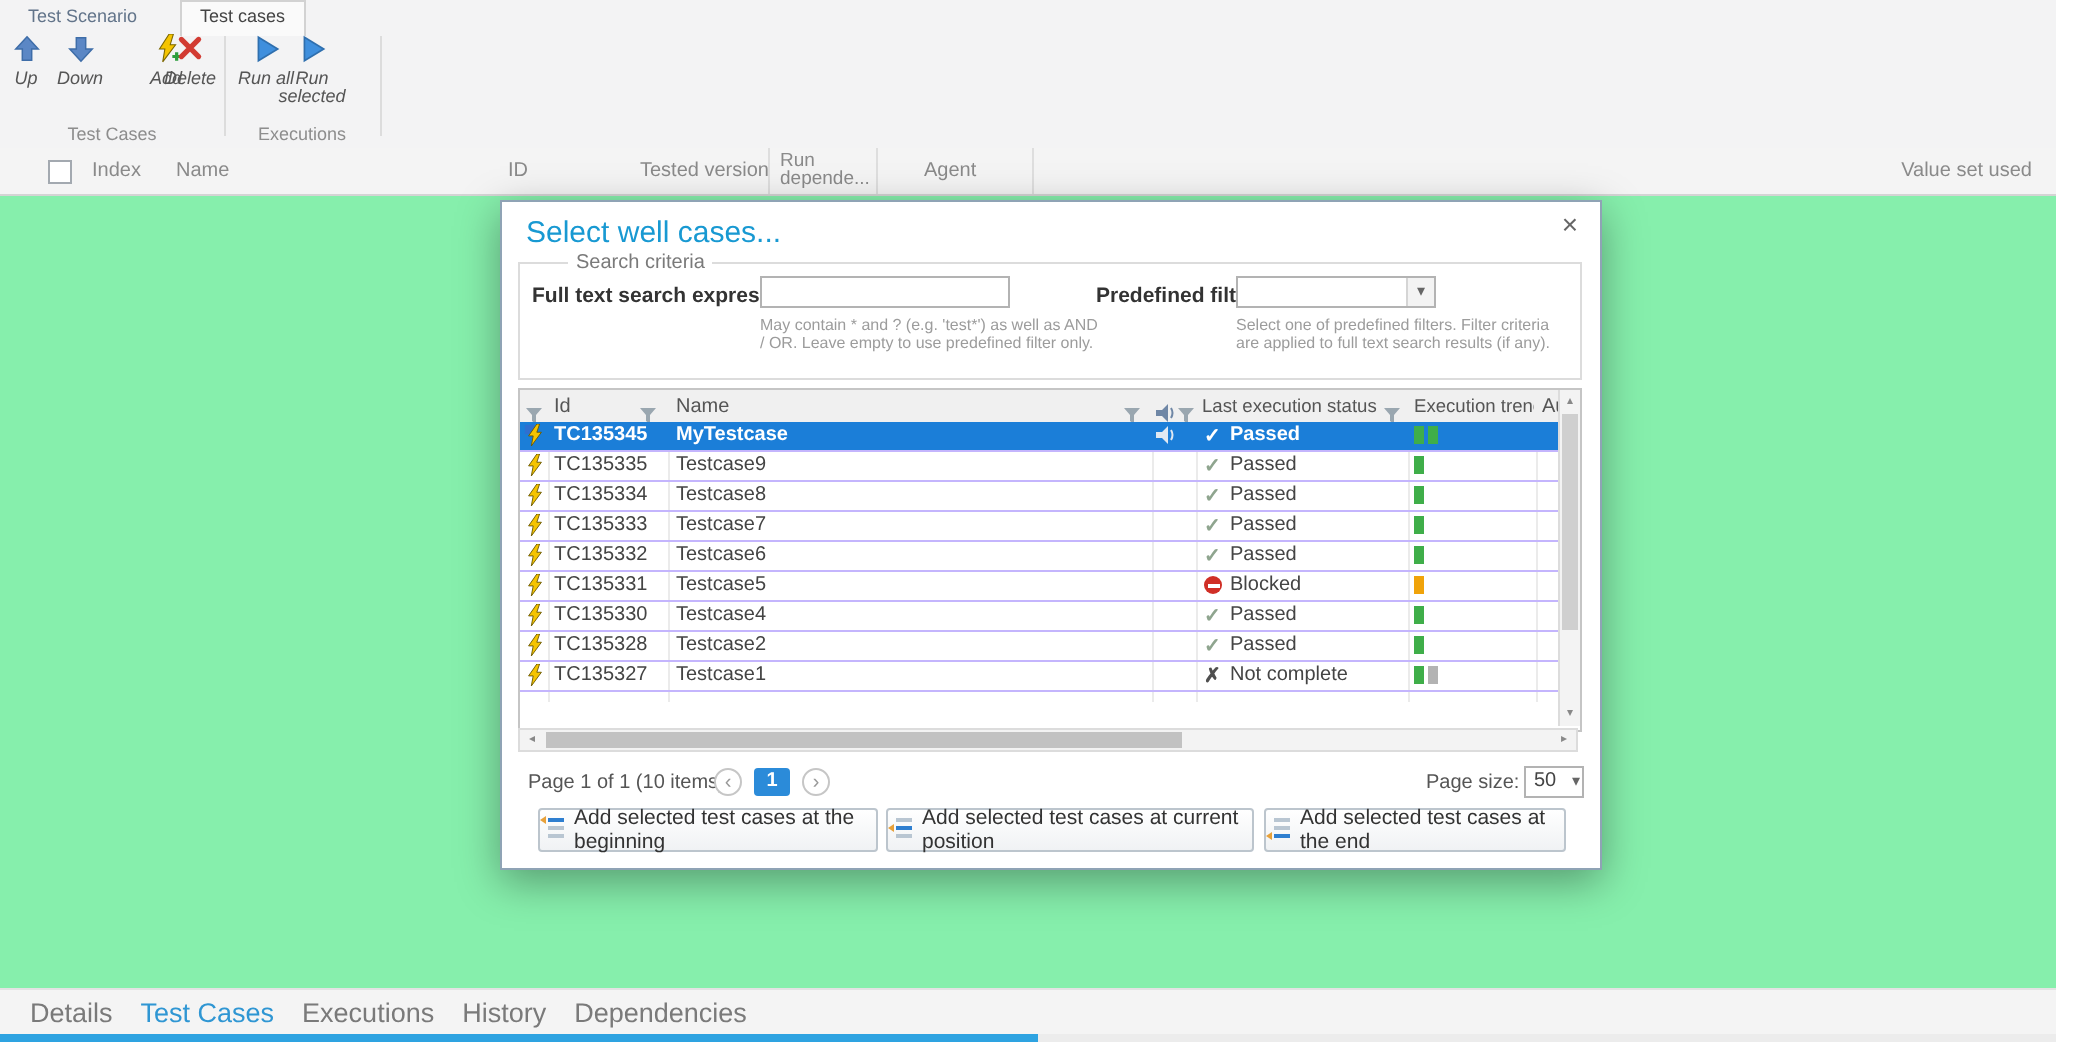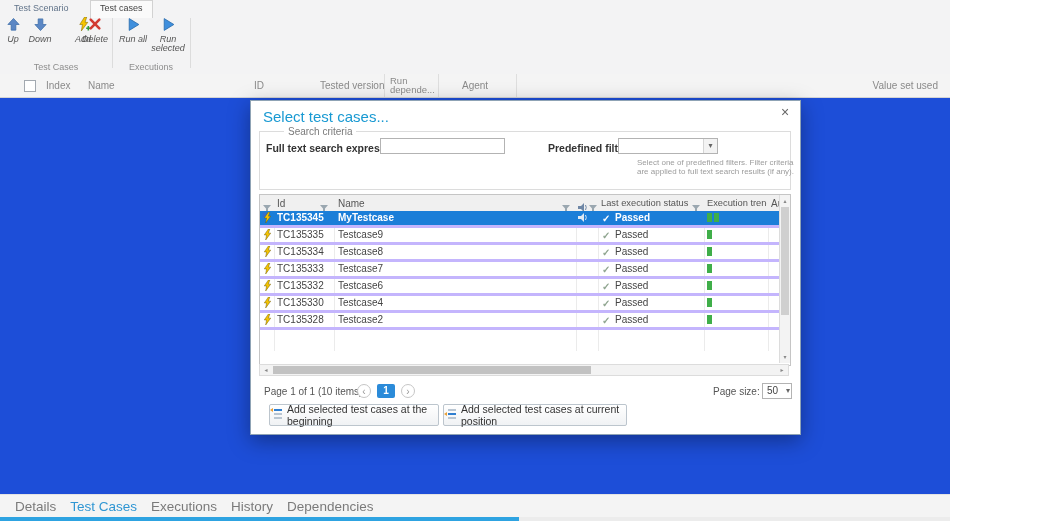--- a/index.html
+++ b/index.html
@@ -1,16 +1,16 @@
 <!DOCTYPE html>
 <html><head>
 <meta charset="utf-8">
 <style>
   html,body{margin:0;padding:0;background:#fff;}
-  .screen{position:relative;width:950px;height:521px;background:#1d4ed8;overflow:hidden;
+  .screen{position:relative;width:1028px;height:521px;background:#86efac;overflow:hidden;
           font-family:"Liberation Sans",sans-serif;color:#444;}
 
   
   .ribbon{position:absolute;left:0;top:0;right:0;height:74px;background:#f3f3f4;border-bottom:1px solid #d9d9d9;}
   .rtab-plain{position:absolute;left:14px;top:3px;font-size:9px;color:#62748a;}
   .rtab-active{position:absolute;left:90px;top:0;height:13px;padding:2px 9px;font-size:9px;color:#444;
                background:#fafafa;border:1px solid #d2d2d2;border-bottom:none;}
   .rb-btn{position:absolute;top:17px;height:42px;text-align:center;font-size:9px;color:#555;cursor:default;font-style:italic;}
   .rb-btn .ic{display:block;height:17px;margin:0 auto 1px auto;}
   .rb-btn .lbl{display:block;line-height:9px;}
@@ -41,21 +41,21 @@
               color:#666;font-size:8px;text-align:center;line-height:14px;background:#f3f3f3;}
 
   
   .dgrid{position:absolute;left:8px;top:93px;width:530px;height:170px;border:1px solid #c5c5c5;background:#fff;}
   .dg-header{position:absolute;left:0;top:0;width:520px;height:16px;background:#f0f0f0;border-bottom:1px solid #c9c9c9;}
   .dg-h{position:absolute;top:3px;font-size:10px;color:#555;white-space:nowrap;}
   .dg-h.small{font-size:9.3px;}
   .funnel{position:absolute;top:4px;}
   .dg-rows{position:absolute;left:0;top:16px;width:520px;height:140px;}
   .colsep{position:absolute;top:0;height:140px;width:1px;background:#ebebeb;}
-  .drow{position:relative;height:14px;border-bottom:3px solid #c4b5fd;font-size:10px;color:#444;}
+  .drow{position:relative;height:14px;border-bottom:1px solid #c4b5fd;font-size:10px;color:#444;}
   .drow.selected{background:#1b7ed8;color:#fff;font-weight:bold;}
   .row-icon{position:absolute;left:2px;top:1px;}
   .cell-id{position:absolute;left:17px;top:1px;}
   .cell-name{position:absolute;left:78px;top:1px;}
   .marker{position:absolute;left:318px;top:2px;display:none;}
   .marker.show{display:block;}
   .st-icon{position:absolute;left:342px;top:2px;width:10px;height:10px;display:inline-block;}
   .st-passed::before{content:"✓";color:#8fa58f;font-size:10px;font-weight:bold;line-height:10px;}
   .selected .st-passed::before{color:#fff;}
   .st-failed::before{content:"✗";color:#d8352c;font-size:10px;font-weight:bold;line-height:10px;}
@@ -146,21 +146,21 @@
     <div class="rb-sep" style="left:112px;"></div>
 
     <div class="rb-btn" style="left:117px;width:32px;">
       <span class="ic">
         <svg width="15" height="15" viewBox="0 0 14 14">
             <path d="M3 1.5 L12 7 L3 12.5 Z" fill="#3f8fdd" stroke="#2f6fae" stroke-width="0.8"></path>
           </svg>
       </span>
       <span class="lbl">Run all</span>
     </div>
-    <div class="rb-btn" style="left:148px;width:40px;">
+    <div class="rb-btn" style="left:136px;width:40px;">
       <span class="ic">
         <svg width="15" height="15" viewBox="0 0 14 14">
             <path d="M3 1.5 L12 7 L3 12.5 Z" fill="#3f8fdd" stroke="#2f6fae" stroke-width="0.8"></path>
           </svg>
       </span>
       <span class="lbl">Run selected</span>
     </div>
 
     <div class="rb-sep" style="left:190px;"></div>
 
@@ -176,32 +176,33 @@
     <span class="mg-col" style="left:320px;">Tested version</span>
     <span class="mg-col2" style="left:390px;">Run depende...</span>
     <span class="mg-col" style="left:462px;">Agent</span>
     <span class="mg-col" style="right:12px;">Value set used</span>
     <span class="mg-vsep" style="left:384px;"></span>
     <span class="mg-vsep" style="left:438px;"></span>
     <span class="mg-vsep" style="left:516px;"></span>
   </div>
 
   <div class="dialog">
-    <div class="dlg-title">Select test cases...</div>
+    <div class="dlg-title">Select well cases...</div>
     <div class="dlg-close">×</div>
 
     <div class="groupbox">
       <span class="gb-legend">Search criteria</span>
       <span class="gb-label" style="left:6px;top:10px;">Full text search expression:</span>
       <input class="txt-input" style="left: 120px; top: 6px; width: 125px;" value="">
+      <div class="gb-help" style="left:120px;top:26px;width:170px;">May contain * and ? (e.g. 'test*') as well as AND / OR. Leave empty to use predefined filter only.</div>
       <span class="gb-label" style="left:288px;top:10px;">Predefined filter:</span>
       <div class="combo" style="left:358px;top:6px;width:100px;">
         <span class="arr">▾</span>
       </div>
-      <div class="gb-help" style="left:377px;top:26px;width:166px;">Select one of predefined filters. Filter criteria are applied to full text search results (if any).</div>
+      <div class="gb-help" style="left:358px;top:26px;width:166px;">Select one of predefined filters. Filter criteria are applied to full text search results (if any).</div>
     </div>
 
     <div class="dgrid">
       <div class="dg-header">
         <span class="funnel" style="left:3px;">
           <svg width="8" height="8" viewBox="0 0 8 8">
               <path d="M0 0 H8 L5 3.5 V8 L3 6.5 V3.5 Z" fill="#9aa7b0"></path>
             </svg>
         </span>
         <span class="dg-h" style="left:17px;">Id</span>
@@ -318,20 +319,34 @@
               </svg>
             </span>
             <span class="cell-id">TC135332</span>
             <span class="cell-name">Testcase6</span>
 
             <span class="st-icon st-passed"></span>
             <span class="st-text">Passed</span>
             <span class="cell-trend"><span class="tsq tsq-green"></span></span>
           </div>
 
+          <div class="drow">
+            <span class="row-icon">
+              <svg width="11" height="11" viewBox="0 0 12 12">
+                <path class="tc-extra" d="M0.5 0.5 H5.5 V5.5 H0.5 Z" fill="#2f6fd0" opacity="0"></path>
+                <path d="M7 0 L2.5 6.5 H5 L4 12 L9.5 4.5 H7 L8.5 0 Z" fill="#f5c400" stroke="#6b5900" stroke-width="0.5"></path>
+              </svg>
+            </span>
+            <span class="cell-id">TC135331</span>
+            <span class="cell-name">Testcase5</span>
+
+            <span class="st-icon st-blocked"></span>
+            <span class="st-text">Blocked</span>
+            <span class="cell-trend"><span class="tsq tsq-orange"></span></span>
+          </div>
 
           <div class="drow">
             <span class="row-icon">
               <svg width="11" height="11" viewBox="0 0 12 12">
                 <path class="tc-extra" d="M0.5 0.5 H5.5 V5.5 H0.5 Z" fill="#2f6fd0" opacity="0"></path>
                 <path d="M7 0 L2.5 6.5 H5 L4 12 L9.5 4.5 H7 L8.5 0 Z" fill="#f5c400" stroke="#6b5900" stroke-width="0.5"></path>
               </svg>
             </span>
             <span class="cell-id">TC135330</span>
             <span class="cell-name">Testcase4</span>
@@ -350,20 +365,34 @@
               </svg>
             </span>
             <span class="cell-id">TC135328</span>
             <span class="cell-name">Testcase2</span>
 
             <span class="st-icon st-passed"></span>
             <span class="st-text">Passed</span>
             <span class="cell-trend"><span class="tsq tsq-green"></span></span>
           </div>
 
+          <div class="drow">
+            <span class="row-icon">
+              <svg width="11" height="11" viewBox="0 0 12 12">
+                <path class="tc-extra" d="M0.5 0.5 H5.5 V5.5 H0.5 Z" fill="#2f6fd0" opacity="0"></path>
+                <path d="M7 0 L2.5 6.5 H5 L4 12 L9.5 4.5 H7 L8.5 0 Z" fill="#f5c400" stroke="#6b5900" stroke-width="0.5"></path>
+              </svg>
+            </span>
+            <span class="cell-id">TC135327</span>
+            <span class="cell-name">Testcase1</span>
+
+            <span class="st-icon st-notcomplete"></span>
+            <span class="st-text">Not complete</span>
+            <span class="cell-trend"><span class="tsq tsq-green"></span><span class="tsq tsq-gray"></span></span>
+          </div>
 
       </div>
 
       <div class="vsb">
         <span class="arrow" style="top:1px;">▴</span>
         <span class="thumb"></span>
         <span class="arrow" style="bottom:1px;">▾</span>
       </div>
     </div>
 
@@ -398,20 +427,31 @@
       <span>
         <svg width="12" height="12" viewBox="0 0 12 12">
             <rect x="4" y="1" width="8" height="2" fill="#2f7fd0"></rect>
             <rect x="4" y="5" width="8" height="2" fill="#b9c6d2"></rect>
             <rect x="4" y="9" width="8" height="2" fill="#b9c6d2"></rect>
             <path d="M0 2 L3 0 V4 Z" fill="#e8a13a"></path>
           </svg>
       </span>
       <span>Add selected test cases at the beginning</span>
     </div>
+    <div class="act-btn" style="left:381px;width:151px;">
+      <span>
+        <svg width="12" height="12" viewBox="0 0 12 12">
+            <rect x="4" y="1" width="8" height="2" fill="#b9c6d2"></rect>
+            <rect x="4" y="5" width="8" height="2" fill="#b9c6d2"></rect>
+            <rect x="4" y="9" width="8" height="2" fill="#2f7fd0"></rect>
+            <path d="M0 10 L3 8 V12 Z" fill="#e8a13a"></path>
+          </svg>
+      </span>
+      <span>Add selected test cases at the end</span>
+    </div>
   </div>
 
   <div class="bottom-tabs">
 
       <span class="btab">Details</span>
 
       <span class="btab active">Test Cases</span>
 
       <span class="btab">Executions</span>
 

